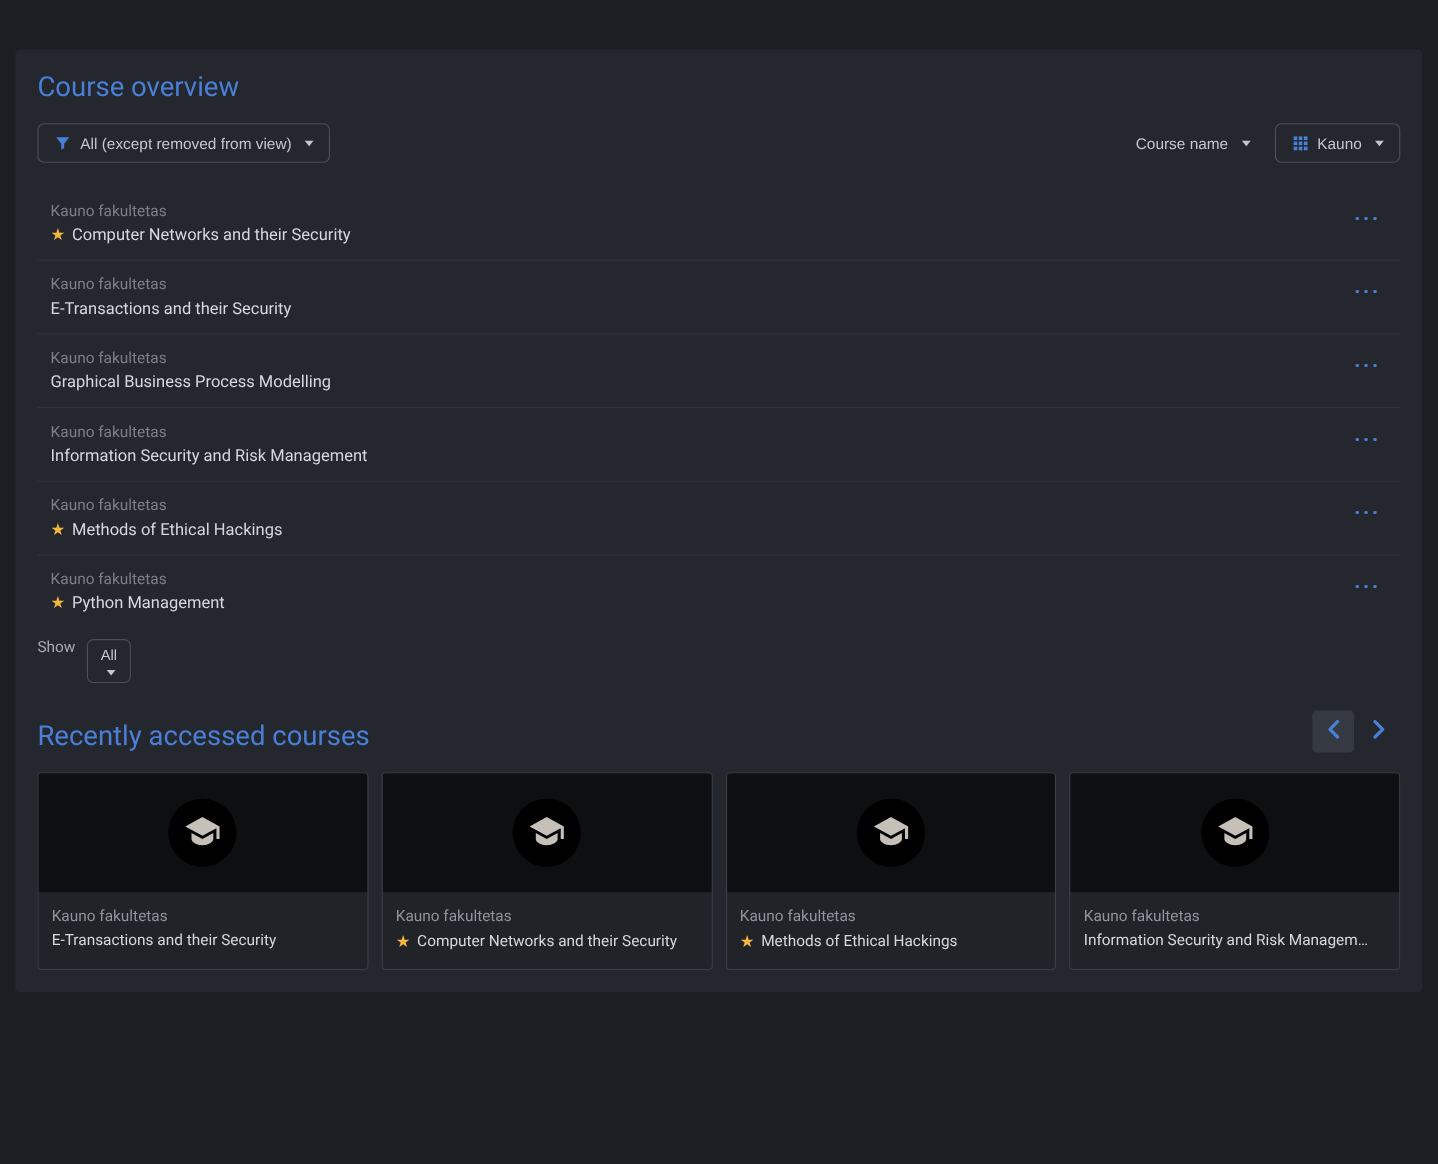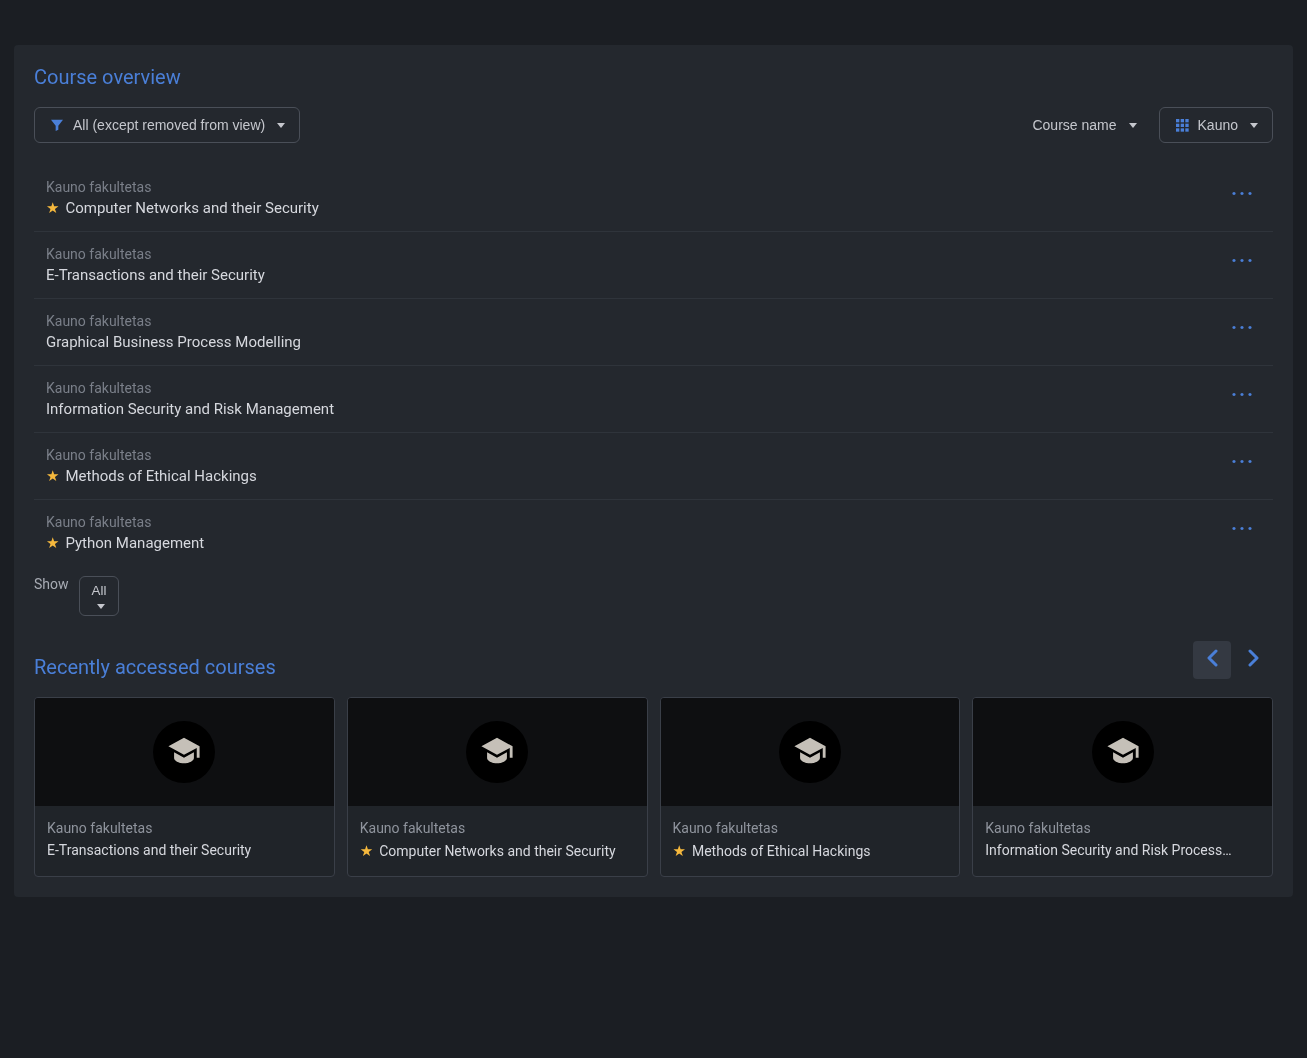--- a/index.html
+++ b/index.html
@@ -11,21 +11,21 @@
   padding: 45px 14px 80px 14px;
 }
 .panel {
   background: #24282e;
   border-radius: 4px;
   padding: 20px;
   margin-bottom: 30px;
 }
 .section-title {
   color: #4a7fd8;
-  font-size: 20px;
+  font-size: 25px;
   font-weight: 400;
   margin-bottom: 18px;
 }
 .controls-row {
   display: flex;
   justify-content: space-between;
   margin-bottom: 22px;
 }
 .controls-right { display: flex; gap: 8px; }
 .btn {
@@ -347,18 +347,18 @@
       <div class="grad-cap">
             <svg width="34" height="34" viewBox="0 0 24 24" fill="#c5c0b8">
               <path d="M12 2 L1 8 L12 14 L21 9.09 V16 H23 V8 Z M5 12.18 V16.18 C5 17.93 8.13 20 12 20 C15.87 20 19 17.93 19 16.18 V12.18 L12 16 Z"></path>
             </svg>
           </div>
     </div>
     <div class="card-body">
       <div class="card-cat">Kauno fakultetas</div>
       <div class="card-title">
 
-        <span>Information Security and Risk Process…</span>
+        <span>Information Security and Risk Managem…</span>
       </div>
     </div>
   </div>
     </div>
 </div>
 
 </body></html>

